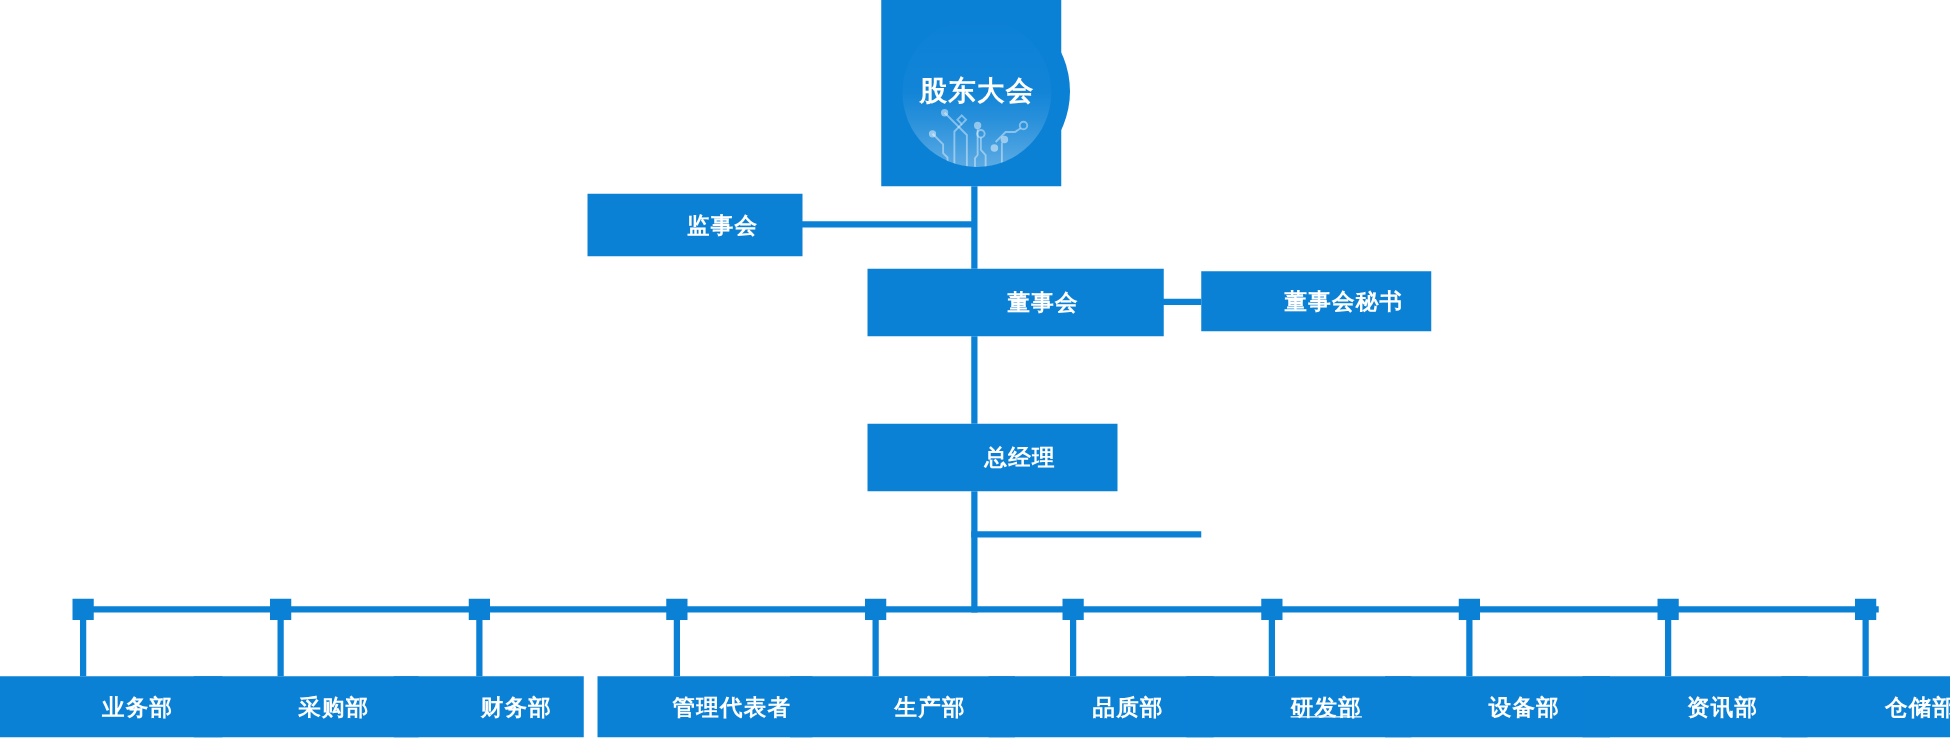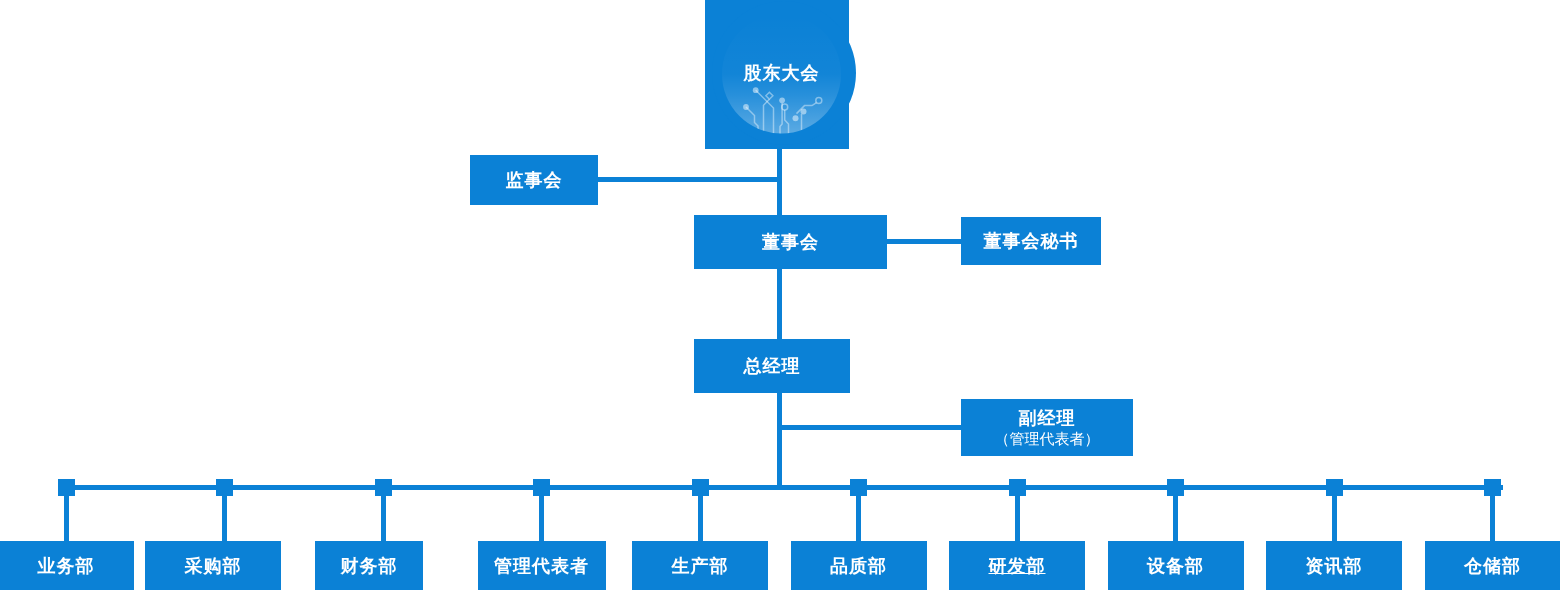--- a/index.html
+++ b/index.html
@@ -17,20 +17,21 @@
     background: #0b81d6;
     color: #ffffff;
     display: flex;
     align-items: center;
     justify-content: center;
     font-weight: bold;
     font-size: 18px;
     letter-spacing: 1px;
     text-align: center;
     white-space: nowrap;
+    padding-left: 44px;
   }
 
   .hline, .vline, .rail, .junction, .dropline {
     position: absolute;
     background: #0b81d6;
   }
 
   
   .node-top {
     position: absolute;
@@ -38,21 +39,21 @@
   }
   .node-top .bg-rect {
     position: absolute; left: 0; top: 0; width: 144px; height: 149px;
     background: #0b81d6;
   }
   .node-top svg.deco { position: absolute; left: 0; top: 0; overflow: visible; }
   .node-top .label {
     position: absolute; left: 0; top: 73px; width: 153px;
     transform: translateY(-50%);
     text-align: center;
-    color: #ffffff; font-weight: bold; font-size: 18px; letter-spacing: 1px;
+    color: #ffffff; font-weight: bold; font-size: 22px; letter-spacing: 1px;
     white-space: nowrap;
   }
 
   
   .box-supervisory { left: 470px; top: 155px; width: 128px; height: 50px; }
   .box-board       { left: 694px; top: 215px; width: 193px; height: 54px; }
   .box-secretary   { left: 961px; top: 217px; width: 140px; height: 48px; text-align: right; }
   .box-gm          { left: 694px; top: 339px; width: 156px; height: 54px; }
   .box-deputy      { left: 961px; top: 399px; width: 172px; height: 57px;
                      flex-direction: column; }
@@ -133,35 +134,31 @@
   <div class="box box-board">
     <span>董事会</span>
   </div>
   <div class="box box-secretary">
     <span>董事会秘书</span>
   </div>
 
   <div class="box box-gm">
     <span>总经理</span>
   </div>
-  <div class="box box-deputy">
-    <span class="main-line">副经理</span>
-    <span class="sub-line">（管理代表者）</span>
-  </div>
 
   <div id="departments">
   <div class="junction" style="left: 57.5px;"></div>
   <div class="dropline" style="left: 63.5px;"></div>
   <div class="box dept-box" style="left: -2px; width: 136px;">
     <span>业务部</span>
   </div>
 
   <div class="junction" style="left: 216px;"></div>
   <div class="dropline" style="left: 222px;"></div>
-  <div class="box dept-box" style="left: 145px; width: 136px;">
+  <div class="box dept-box" style="left: 155px; width: 136px;">
     <span>采购部</span>
   </div>
 
   <div class="junction" style="left: 374.5px;"></div>
   <div class="dropline" style="left: 380.5px;"></div>
   <div class="box dept-box" style="left: 315px; width: 108px;">
     <span>财务部</span>
   </div>
 
   <div class="junction" style="left: 533px;"></div>

